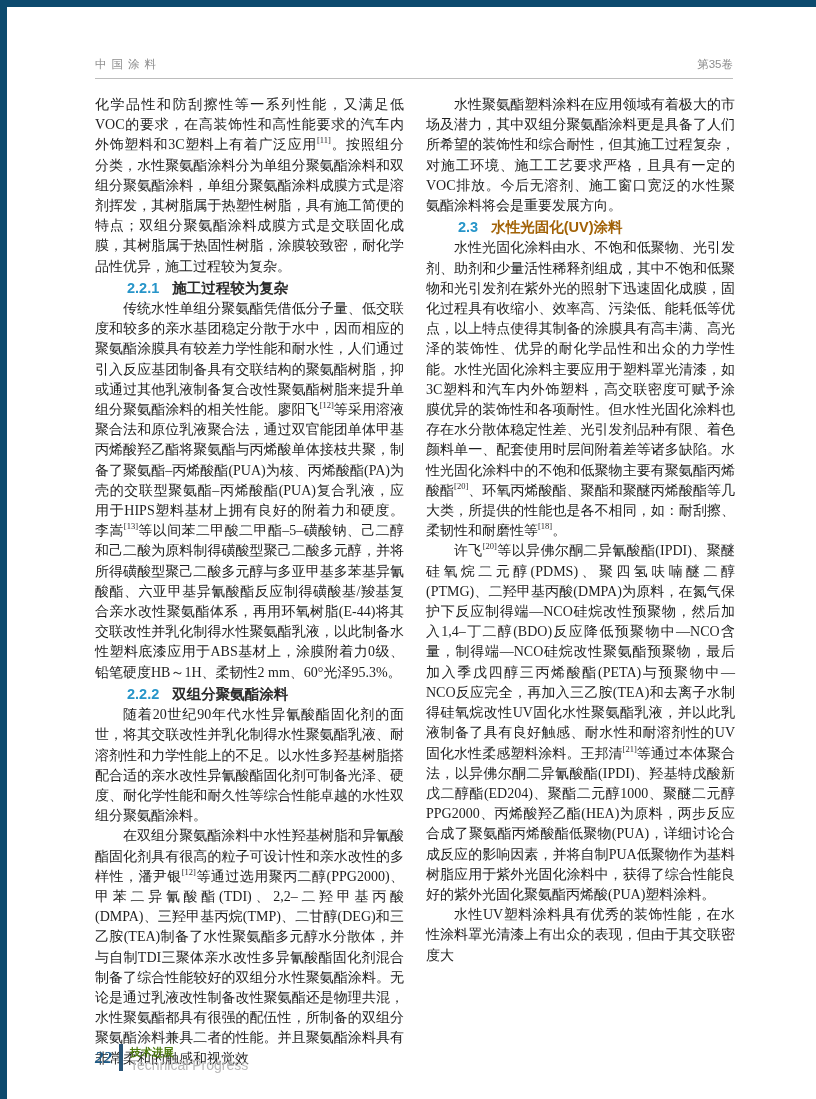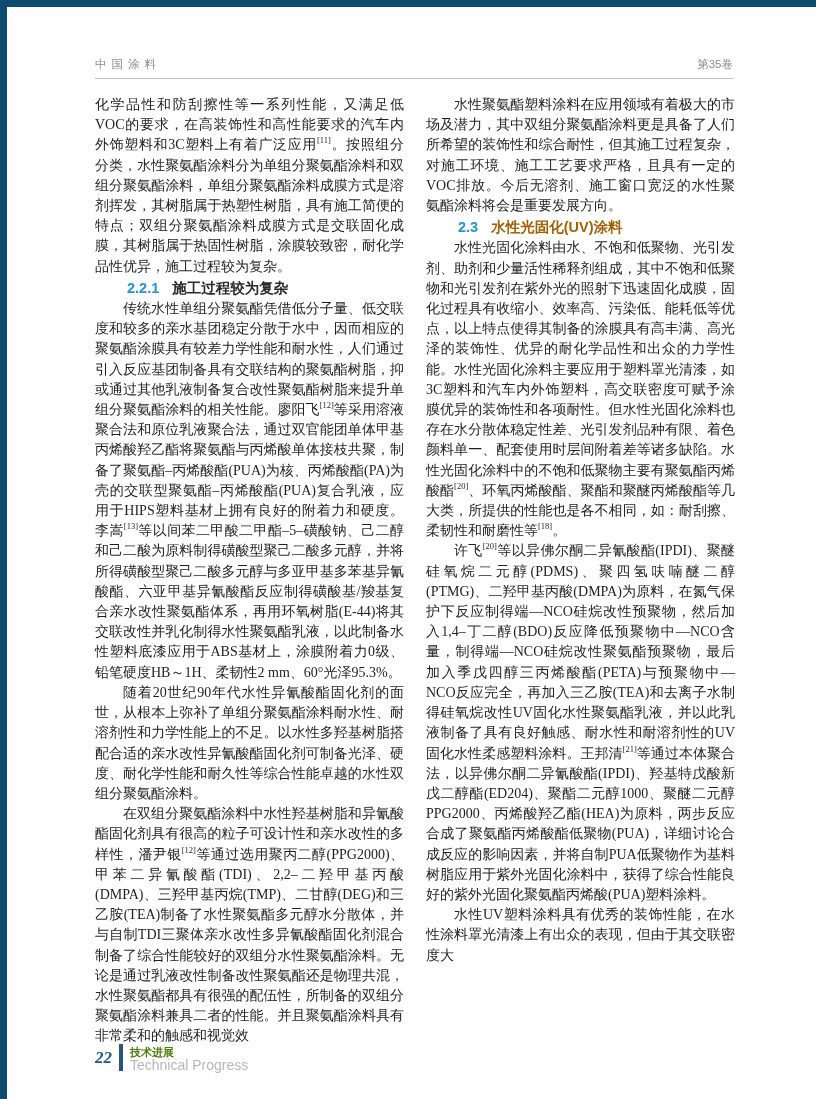--- a/index.html
+++ b/index.html
@@ -101,21 +101,22 @@
     <span class="journal-name">中国涂料</span>
     <span class="volume-label">第35卷</span>
   </div>
   <div class="head-rule"></div>
 
   <div class="columns">
     <div class="col" id="col-left">
         <p class="para">化学品性和防刮擦性等一系列性能，又满足低VOC的要求，在高装饰性和高性能要求的汽车内外饰塑料和3C塑料上有着广泛应用<sup>[11]</sup>。按照组分分类，水性聚氨酯涂料分为单组分聚氨酯涂料和双组分聚氨酯涂料，单组分聚氨酯涂料成膜方式是溶剂挥发，其树脂属于热塑性树脂，具有施工简便的特点；双组分聚氨酯涂料成膜方式是交联固化成膜，其树脂属于热固性树脂，涂膜较致密，耐化学品性优异，施工过程较为复杂。</p>
         <div class="heading h3"><span class="num">2.2.1</span><span class="title">施工过程较为复杂</span></div>
         <p class="para indent">传统水性单组分聚氨酯凭借低分子量、低交联度和较多的亲水基团稳定分散于水中，因而相应的聚氨酯涂膜具有较差力学性能和耐水性，人们通过引入反应基团制备具有交联结构的聚氨酯树脂，抑或通过其他乳液制备复合改性聚氨酯树脂来提升单组分聚氨酯涂料的相关性能。廖阳飞<sup>[12]</sup>等采用溶液聚合法和原位乳液聚合法，通过双官能团单体甲基丙烯酸羟乙酯将聚氨酯与丙烯酸单体接枝共聚，制备了聚氨酯–丙烯酸酯(PUA)为核、丙烯酸酯(PA)为壳的交联型聚氨酯–丙烯酸酯(PUA)复合乳液，应用于HIPS塑料基材上拥有良好的附着力和硬度。李嵩<sup>[13]</sup>等以间苯二甲酸二甲酯–5–磺酸钠、己二醇和己二酸为原料制得磺酸型聚己二酸多元醇，并将所得磺酸型聚己二酸多元醇与多亚甲基多苯基异氰酸酯、六亚甲基异氰酸酯反应制得磺酸基/羧基复合亲水改性聚氨酯体系，再用环氧树脂(E-44)将其交联改性并乳化制得水性聚氨酯乳液，以此制备水性塑料底漆应用于ABS基材上，涂膜附着力0级、铅笔硬度HB～1H、柔韧性2 mm、60°光泽95.3%。</p>
-        <p class="para indent">随着20世纪90年代水性异氰酸酯固化剂的面世，从根本上弥补了单组分聚氨酯涂料耐水性、耐溶剂性和力学性能上的不足。以水性多羟基树脂搭配合适的亲水改性异氰酸酯固化剂可制备光泽、硬度、耐化学性能和耐久性等综合性能卓越的水性双组分聚氨酯涂料。</p>
+        <div class="heading h3"><span class="num">2.2.2</span><span class="title">双组分聚氨酯涂料</span></div>
+        <p class="para indent">随着20世纪90年代水性异氰酸酯固化剂的面世，将其交联改性并乳化制得水性聚氨酯乳液、耐溶剂性和力学性能上的不足。以水性多羟基树脂搭配合适的亲水改性异氰酸酯固化剂可制备光泽、硬度、耐化学性能和耐久性等综合性能卓越的水性双组分聚氨酯涂料。</p>
         <p class="para indent">在双组分聚氨酯涂料中水性羟基树脂和异氰酸酯固化剂具有很高的粒子可设计性和亲水改性的多样性，潘尹银<sup>[12]</sup>等通过选用聚丙二醇(PPG2000)、甲苯二异氰酸酯(TDI)、2,2–二羟甲基丙酸(DMPA)、三羟甲基丙烷(TMP)、二甘醇(DEG)和三乙胺(TEA)制备了水性聚氨酯多元醇水分散体，并与自制TDI三聚体亲水改性多异氰酸酯固化剂混合制备了综合性能较好的双组分水性聚氨酯涂料。无论是通过乳液改性制备改性聚氨酯还是物理共混，水性聚氨酯都具有很强的配伍性，所制备的双组分聚氨酯涂料兼具二者的性能。并且聚氨酯涂料具有非常柔和的触感和视觉效</p>
       </div>
     <div class="col" id="col-right">
         <p class="para indent">水性聚氨酯塑料涂料在应用领域有着极大的市场及潜力，其中双组分聚氨酯涂料更是具备了人们所希望的装饰性和综合耐性，但其施工过程复杂，对施工环境、施工工艺要求严格，且具有一定的VOC排放。今后无溶剂、施工窗口宽泛的水性聚氨酯涂料将会是重要发展方向。</p>
         <div class="heading h2"><span class="num">2.3</span><span class="title">水性光固化(UV)涂料</span></div>
         <p class="para indent">水性光固化涂料由水、不饱和低聚物、光引发剂、助剂和少量活性稀释剂组成，其中不饱和低聚物和光引发剂在紫外光的照射下迅速固化成膜，固化过程具有收缩小、效率高、污染低、能耗低等优点，以上特点使得其制备的涂膜具有高丰满、高光泽的装饰性、优异的耐化学品性和出众的力学性能。水性光固化涂料主要应用于塑料罩光清漆，如3C塑料和汽车内外饰塑料，高交联密度可赋予涂膜优异的装饰性和各项耐性。但水性光固化涂料也存在水分散体稳定性差、光引发剂品种有限、着色颜料单一、配套使用时层间附着差等诸多缺陷。水性光固化涂料中的不饱和低聚物主要有聚氨酯丙烯酸酯<sup>[20]</sup>、环氧丙烯酸酯、聚酯和聚醚丙烯酸酯等几大类，所提供的性能也是各不相同，如：耐刮擦、柔韧性和耐磨性等<sup>[18]</sup>。</p>
         <p class="para indent">许飞<sup>[20]</sup>等以异佛尔酮二异氰酸酯(IPDI)、聚醚硅氧烷二元醇(PDMS)、聚四氢呋喃醚二醇(PTMG)、二羟甲基丙酸(DMPA)为原料，在氮气保护下反应制得端—NCO硅烷改性预聚物，然后加入1,4–丁二醇(BDO)反应降低预聚物中—NCO含量，制得端—NCO硅烷改性聚氨酯预聚物，最后加入季戊四醇三丙烯酸酯(PETA)与预聚物中—NCO反应完全，再加入三乙胺(TEA)和去离子水制得硅氧烷改性UV固化水性聚氨酯乳液，并以此乳液制备了具有良好触感、耐水性和耐溶剂性的UV固化水性柔感塑料涂料。王邦清<sup>[21]</sup>等通过本体聚合法，以异佛尔酮二异氰酸酯(IPDI)、羟基特戊酸新戊二醇酯(ED204)、聚酯二元醇1000、聚醚二元醇PPG2000、丙烯酸羟乙酯(HEA)为原料，两步反应合成了聚氨酯丙烯酸酯低聚物(PUA)，详细讨论合成反应的影响因素，并将自制PUA低聚物作为基料树脂应用于紫外光固化涂料中，获得了综合性能良好的紫外光固化聚氨酯丙烯酸(PUA)塑料涂料。</p>
         <p class="para indent">水性UV塑料涂料具有优秀的装饰性能，在水性涂料罩光清漆上有出众的表现，但由于其交联密度大</p>
       </div>
   </div>

